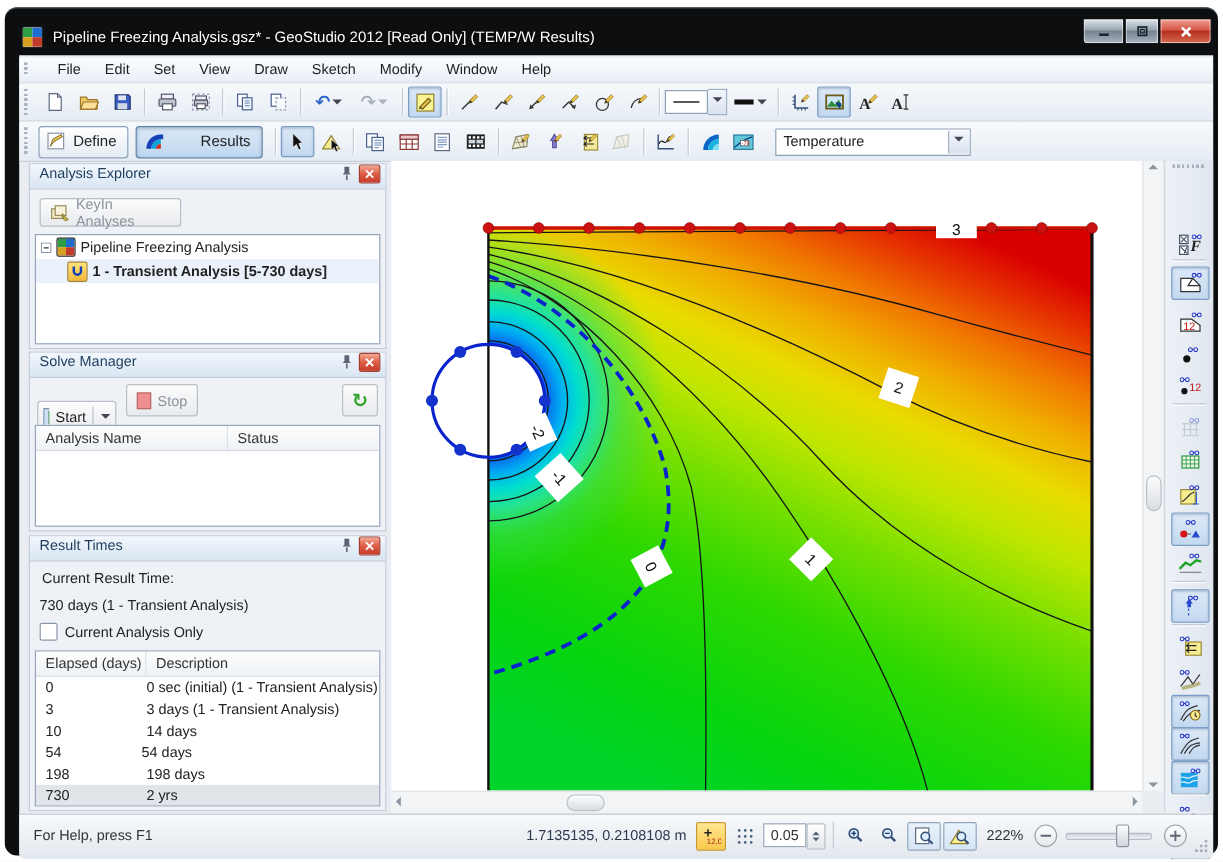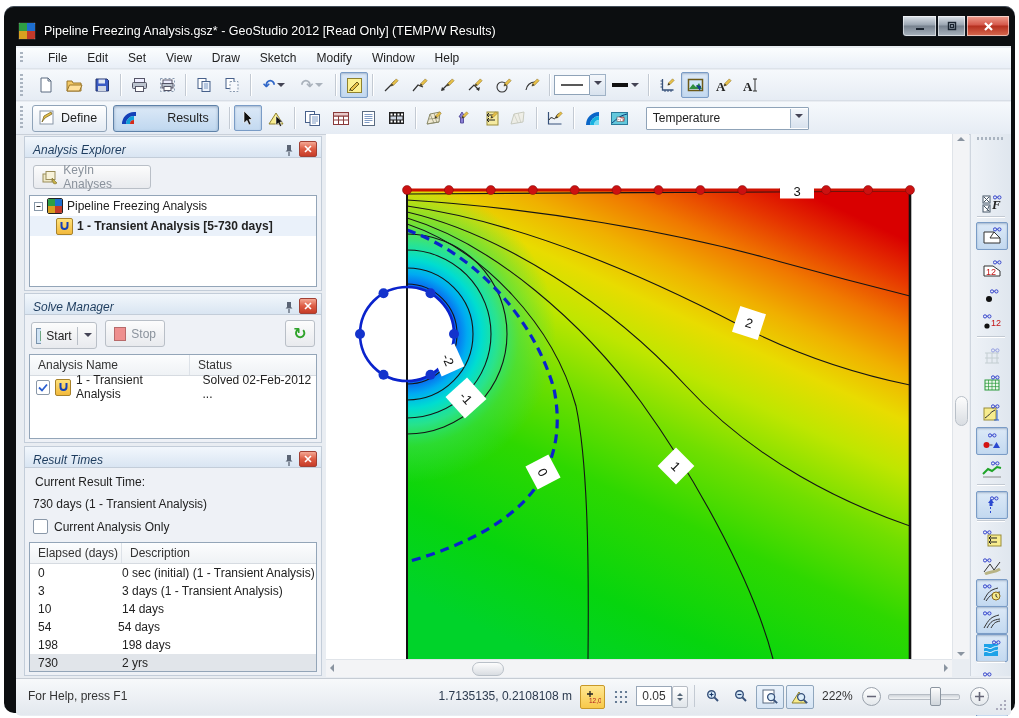--- a/index.html
+++ b/index.html
@@ -35,22 +35,22 @@
   .tb-btn.pressed, .vbtn.pressed{background:linear-gradient(#dce9f7,#c3d9f0);border:1px solid #7a9cc6;box-shadow:inset 0 1px 2px rgba(60,90,130,.35);}
   .tb-sep{width:1px;height:22px;background:#c3cad3;box-shadow:1px 0 0 #fff;margin:0 4px;}
   .ddarrow{width:0;height:0;border:4px solid transparent;border-top-color:#445;margin-left:2px;margin-top:4px;}
   .mode-btn{height:25px;border:1px solid #8fa3b8;border-radius:3px;background:linear-gradient(#ffffff,#e4ebf3);
             display:flex;align-items:center;gap:5px;padding:0 9px 0 5px;margin-right:6px;font-size:12.5px;}
   .mode-btn.pressed{background:linear-gradient(#dce9f7,#bfd7ef);border:1px solid #5f82a8;box-shadow:inset 0 1px 3px rgba(50,80,120,.4);gap:28px;}
   .combo{height:21px;background:#fff;border:1px solid #8fa3b8;display:flex;align-items:center;justify-content:space-between;padding-left:6px;border-radius:1px;}
   .combo .btn{width:17px;height:19px;background:linear-gradient(#f4f7fb,#d8e2ee);border-left:1px solid #9fb2c6;display:flex;align-items:center;justify-content:center;}
   
   .panel{position:absolute;left:8px;width:298px;background:#eef1f6;border:1px solid #c3cdd9;box-sizing:border-box;}
-  .phead{height:20px;background:linear-gradient(#f2f7fc,#d9e5f2);border-bottom:1px solid #c3cdd9;display:flex;align-items:flex-end;
-         padding:0 4px 0 8px;color:#1d3c5e;font-style:italic;}
+  .phead{height:20px;background:linear-gradient(#f2f7fc,#d9e5f2);border-bottom:1px solid #c3cdd9;display:flex;align-items:flex-start;
+         padding:0 4px 0 8px;color:#1d3c5e;}
   .phead .sp{flex:1;}
   .pclose{width:16px;height:14px;margin-left:4px;border:1px solid #a24034;border-radius:2px;background:linear-gradient(#f4a894,#dd5c44 50%,#c63c28);display:flex;align-items:center;justify-content:center;}
   .pin{width:12px;height:14px;display:flex;align-items:center;justify-content:center;}
   .whitebox{position:absolute;background:#fff;border:1px solid #93a5b8;box-sizing:border-box;overflow:hidden;}
   .gbtn{border:1px solid #b9bfc7;border-radius:3px;background:linear-gradient(#fcfcfc,#e8eaee);display:flex;align-items:center;gap:5px;padding:0 8px;box-sizing:border-box;}
   .gbtn.disabled{color:#8a929c;}
   .treerow{display:flex;align-items:center;gap:4px;height:20px;padding-left:4px;}
   .thead{display:flex;height:20px;border-bottom:1px solid #d6dbe1;background:linear-gradient(#fcfdfe,#eff2f5);align-items:center;color:#333;}
   .thead .c{padding-left:8px;box-sizing:border-box;border-right:1px solid #dde2e8;height:100%;display:flex;align-items:center;}
   .trow{display:flex;align-items:center;}
@@ -480,54 +480,40 @@
               <path d="M3 1h4v5l1.5 1.5h-7L3 6z" fill="#5a6474"></path>
               <path d="M5 8v4" stroke="#5a6474" stroke-width="1.3"></path>
             </svg>
           </span>
         <span class="pclose">
             <svg width="8" height="8">
               <path d="M1 1l6 6M7 1l-6 6" stroke="#fff" stroke-width="1.6"></path>
             </svg>
           </span>
       </div>
-      <div class="gbtn" style="position:absolute;left:6px;top:28px;height:27px;width:66px;padding:0 4px">
+      <div class="gbtn" style="position:absolute;left:6px;top:40px;height:27px;width:66px;padding:0 4px">
         <svg width="16" height="16">
             <rect x="0.5" y="0.5" width="15" height="15" fill="#cfe2f4" stroke="#7a93ac"></rect>
             <path d="M5 3l8 5-8 5z" fill="#1fa428" stroke="#0d6e14"></path>
           </svg>
         <span>Start</span>
         <span style="width:1px;height:18px;background:#b9bfc7"></span>
         <span class="ddarrow" style="margin-top:2px"></span>
       </div>
       <div class="gbtn disabled" style="position:absolute;left:80px;top:26px;height:27px;width:60px">
         <span style="width:12px;height:12px;background:#ee8f8f;border:1px solid #b86a6a"></span>
         <span>Stop</span>
       </div>
       <div class="gbtn" style="position:absolute;left:260px;top:26px;height:27px;width:30px;justify-content:center;padding:0">
         <span style="font-family:'DejaVu Sans';font-size:16px;font-weight:bold;color:#2fa32a">↻</span>
       </div>
       <div class="whitebox" style="left:4px;top:60px;width:288px;height:85px">
         <div class="thead">
           <span class="c" style="width:160px">Analysis Name</span>
           <span class="c" style="flex:1;border-right:none">Status</span>
-        </div>
-        <div class="trow" style="height:22px;padding-left:6px;gap:5px">
-          <span class="cbx">
-              <svg width="10" height="9">
-                <path d="M1 4.5l3 3 5-6" fill="none" stroke="#2a5fd0" stroke-width="1.8"></path>
-              </svg>
-            </span>
-          <span class="tempw">
-              <svg width="9" height="10">
-                <path d="M1.5 1v4a3 3 0 0 0 6 0V1" fill="none" stroke="#1440b8" stroke-width="2"></path>
-              </svg>
-            </span>
-          <span style="width:120px">1 - Transient Analysis</span>
-          <span style="padding-left:10px">Solved 02-Feb-2012 ...</span>
         </div>
       </div>
     </div>
 
     <div class="panel" style="top:400px;height:230px">
       <div class="phead">
         <span>Result Times</span>
           <span class="sp"></span>
         <span class="pin">
             <svg width="10" height="13">

